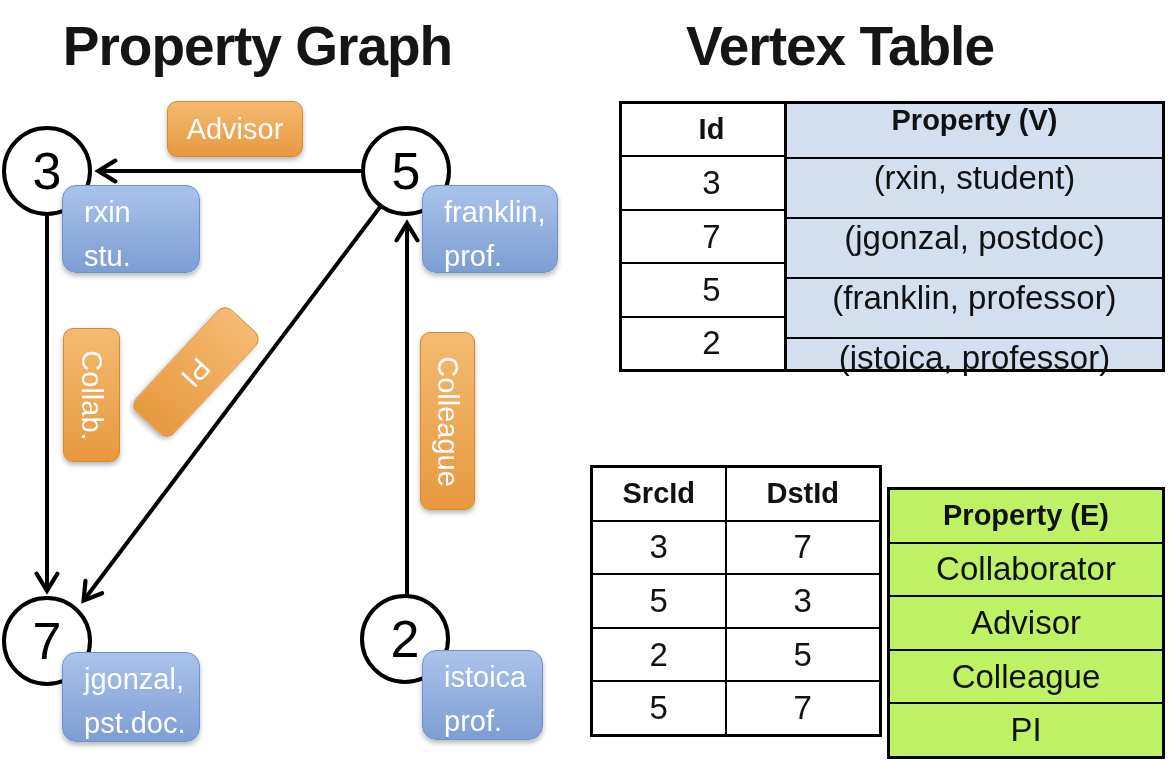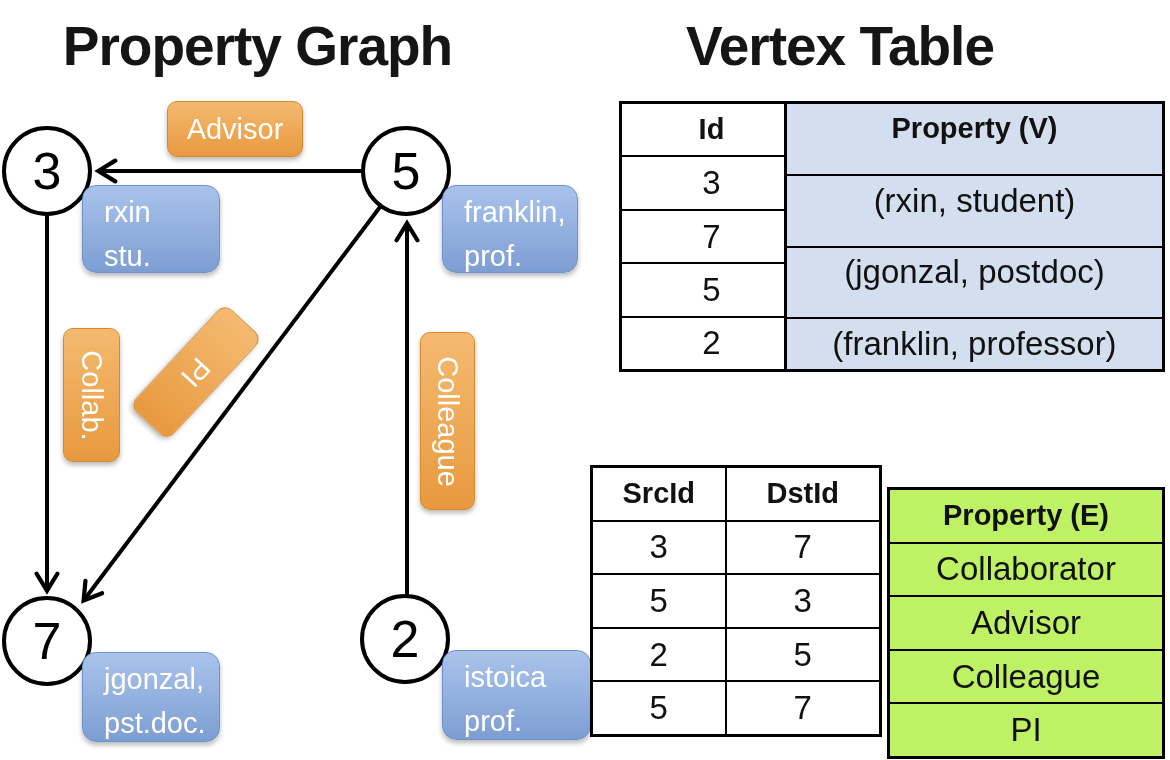--- a/index.html
+++ b/index.html
@@ -17,21 +17,20 @@
     position:absolute;width:82px;height:82px;border:4.5px solid #000;border-radius:50%;
     background:#fff;display:flex;align-items:center;justify-content:center;
     font-size:52px;font-weight:400;color:#000;box-sizing:content-box;
   }
   .vlabel{
     position:absolute;box-sizing:border-box;border-radius:14px;
     background:linear-gradient(180deg,#a9c3eb 0%,#7d9ed3 100%);
     border:1px solid #6f92c8;box-shadow:0 3px 5px rgba(0,0,0,0.28);
     color:#fff;font-size:29px;line-height:1.5;padding:5px 0 0 21px;
     white-space:pre-line;
-    margin-left:20px;
   }
   .elabel{
     position:absolute;box-sizing:border-box;border-radius:10px;
     background:linear-gradient(180deg,#f4ba70 0%,#e8993f 100%);
     border:1px solid #d6892f;box-shadow:0 3px 5px rgba(0,0,0,0.28);
     color:#fff;font-size:29px;display:flex;align-items:center;justify-content:center;
   }
   .elabel .rot{transform:rotate(90deg);white-space:nowrap;}
   .pi-box{transform:rotate(43deg);}
   
@@ -82,21 +81,21 @@
   <div class="node" style="left:360px;top:594px;">
     <span>2</span>
   </div>
 
   <div class="vlabel" style="left:62px;top:185px;width:138px;height:88px;">rxin
 stu.</div>
   <div class="vlabel" style="left:422px;top:185px;width:136px;height:88px;">franklin,
 prof.</div>
   <div class="vlabel" style="left:62px;top:652px;width:138px;height:90px;">jgonzal,
 pst.doc.</div>
-  <div class="vlabel" style="left:422px;top:650px;width:149px;height:90px;">istoica
+  <div class="vlabel" style="left:422px;top:650px;width:121px;height:90px;">istoica
 prof.</div>
 
   <div class="elabel" style="left:167px;top:101px;width:136px;height:56px;">
     <span>Advisor</span>
   </div>
   <div class="elabel" style="left:63px;top:328px;width:57px;height:134px;">
     <span class="rot">Collab.</span>
   </div>
   <div class="elabel pi-box" style="left:170px;top:302px;width:52px;height:140px;">
     <span class="rot">PI</span>
@@ -131,20 +130,23 @@
     </div>
     <div class="trow">
       <div class="tcell">(rxin, student)</div>
     </div>
     <div class="trow">
       <div class="tcell">(jgonzal, postdoc)</div>
     </div>
     <div class="trow">
       <div class="tcell">(franklin, professor)</div>
     </div>
+    <div class="trow">
+      <div class="tcell">(istoica, professor)</div>
+    </div>
   </div>
 
 
   <div class="ttable split" style="left:590px;top:465px;width:292px;height:272px;">
     <div class="trow">
       <div class="tcell head src">SrcId</div>
       <div class="tcell head">DstId</div>
     </div>
     <div class="trow">
       <div class="tcell src">3</div>

